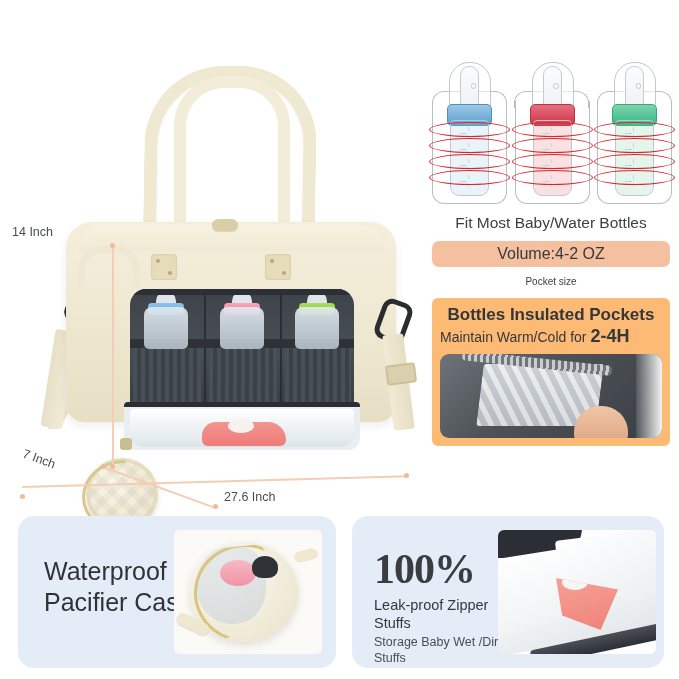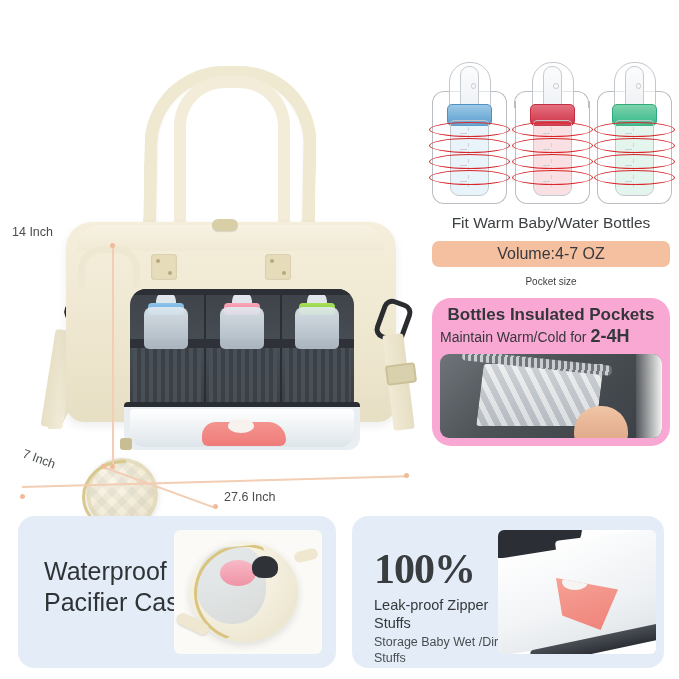--- a/index.html
+++ b/index.html
@@ -296,21 +296,21 @@
   .peachBar{
     margin-top:9px;height:26px;line-height:26px;
     background:#f4c0a0;border-radius:7px;
     text-align:center;font-size:16px;color:#37393c;
   }
   .plainCaption{
     margin-top:9px;text-align:center;font-size:10px;color:#3d4043;
   }
 
   .insulBox{
-    margin-top:11px;background:#f9a8d4;border-radius:19px;
+    margin-top:11px;background:#fdba74;border-radius:6px;
     padding:7px 8px 8px 8px;
   }
   .insulTitle{
     text-align:center;font-size:17px;font-weight:600;color:#34363a;line-height:1.18;
   }
   .insulSub{
     text-align:left;font-size:14px;color:#35373b;margin-top:1px;line-height:1.2;
   }
   .insulSub b{font-size:18px;font-weight:600;}
   .insulPhoto{
@@ -578,23 +578,23 @@
         <div class="bands">
           <div class="band"></div>
           <div class="band"></div>
           <div class="band"></div>
           <div class="band"></div>
         </div>
       </div>
 
     </div>
 
-    <div class="fitCaption">Fit Warm Baby/Water Bottles</div>
-
-    <div class="peachBar">Volume:4-7 OZ</div>
+    <div class="fitCaption">Fit Most Baby/Water Bottles</div>
+
+    <div class="peachBar">Volume:4-2 OZ</div>
 
     <div class="plainCaption">Pocket size</div>
 
 
     <div class="insulBox">
       <div class="insulTitle">Bottles Insulated Pockets</div>
       <div class="insulSub">
         <span>Maintain Warm/Cold for </span><b>2-4H</b>
       </div>
       <div class="insulPhoto">

